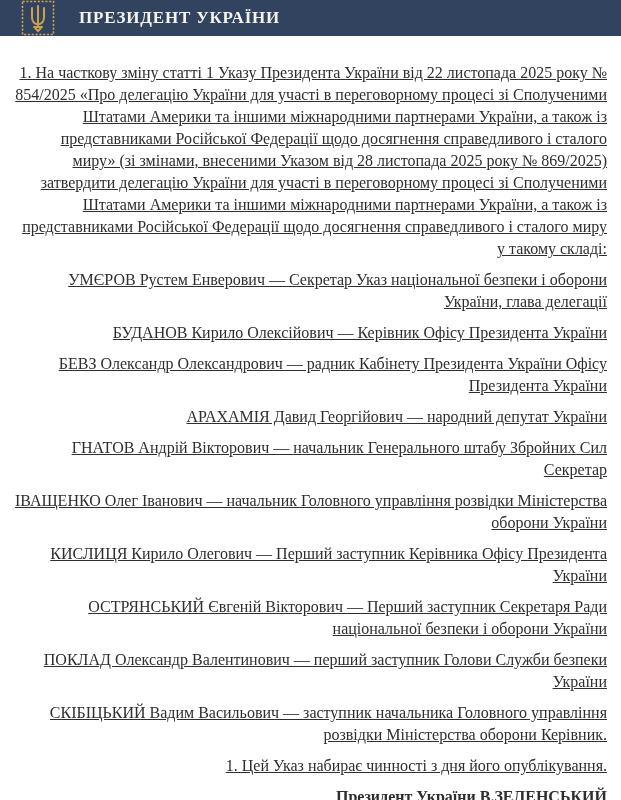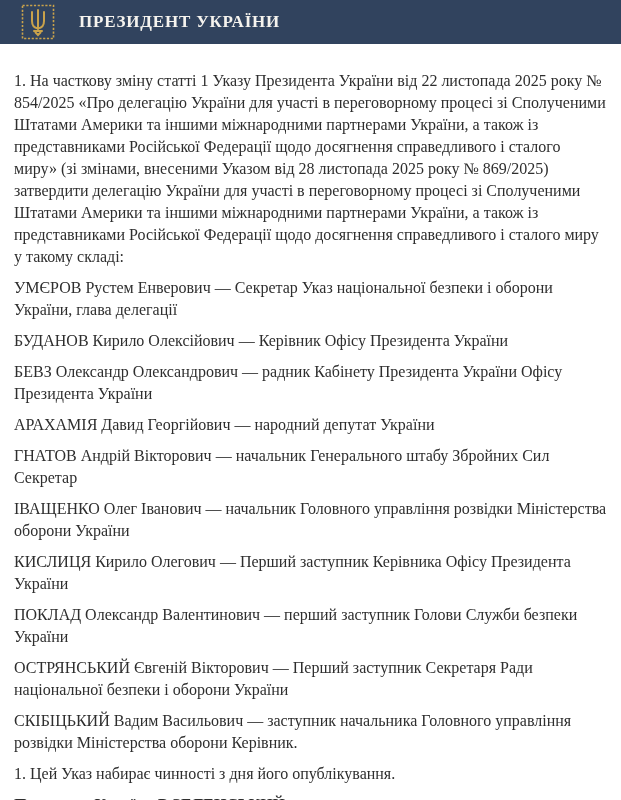--- a/index.html
+++ b/index.html
@@ -5,21 +5,21 @@
   * { margin: 0; padding: 0; box-sizing: border-box; }
   html, body {
     width: 621px;
     height: 800px;
     background: #ffffff;
     overflow: hidden;
     font-family: "Liberation Serif", "DejaVu Serif", serif;
   }
   .header-bar {
     width: 621px;
-    height: 44px;
+    height: 36px;
     background: #31435e;
     display: flex;
     align-items: center;
     padding-left: 21px;
   }
   .emblem-frame {
     width: 34px;
     height: 36px;
     flex: 0 0 auto;
     display: flex;
@@ -35,21 +35,22 @@
     white-space: nowrap;
   }
   .doc-body {
     padding: 26px 14px 18px 14px;
     color: #2e2e2e;
     font-size: 16px;
     line-height: 22px;
   }
   .doc-body p {
     margin: 0 0 9px 0;
-    text-align: left;
+    text-align: right;
+    text-decoration: underline;
   }
   .signature {
     font-weight: bold;
   }
 </style>
 </head>
 <body>
 
 <header class="header-bar">
   <span class="emblem-frame">
@@ -69,21 +70,21 @@
 <main class="doc-body">
   <p>1. На часткову зміну статті 1 Указу Президента України від 22 листопада 2025 року № 854/2025 «Про делегацію України для участі в переговорному процесі зі Сполученими Штатами Америки та іншими міжнародними партнерами України, а також із представниками Російської Федерації щодо досягнення справедливого і сталого миру» (зі змінами, внесеними Указом від 28 листопада 2025 року № 869/2025) затвердити делегацію України для участі в переговорному процесі зі Сполученими Штатами Америки та іншими міжнародними партнерами України, а також із представниками Російської Федерації щодо досягнення справедливого і сталого миру у такому складі:</p>
 
   <p>УМЄРОВ Рустем Енверович — Секретар Указ національної безпеки і оборони України, глава делегації</p>
   <p>БУДАНОВ Кирило Олексійович — Керівник Офісу Президента України</p>
   <p>БЕВЗ Олександр Олександрович — радник Кабінету Президента України Офісу Президента України</p>
   <p>АРАХАМІЯ Давид Георгійович — народний депутат України</p>
   <p>ГНАТОВ Андрій Вікторович — начальник Генерального штабу Збройних Сил Секретар</p>
   <p>ІВАЩЕНКО Олег Іванович — начальник Головного управління розвідки Міністерства оборони України</p>
   <p>КИСЛИЦЯ Кирило Олегович — Перший заступник Керівника Офісу Президента України</p>
+  <p>ОСТРЯНСЬКИЙ Євгеній Вікторович — Перший заступник Секретаря Ради національної безпеки і оборони України</p>
   <p>ПОКЛАД Олександр Валентинович — перший заступник Голови Служби безпеки України</p>
-  <p>ОСТРЯНСЬКИЙ Євгеній Вікторович — Перший заступник Секретаря Ради національної безпеки і оборони України</p>
   <p>СКІБІЦЬКИЙ Вадим Васильович — заступник начальника Головного управління розвідки Міністерства оборони Керівник.</p>
 
   <p>1. Цей Указ набирає чинності з дня його опублікування.</p>
 
   <p class="signature">Президент України В.ЗЕЛЕНСЬКИЙ</p>
 
 </main>
 
 </body></html>

